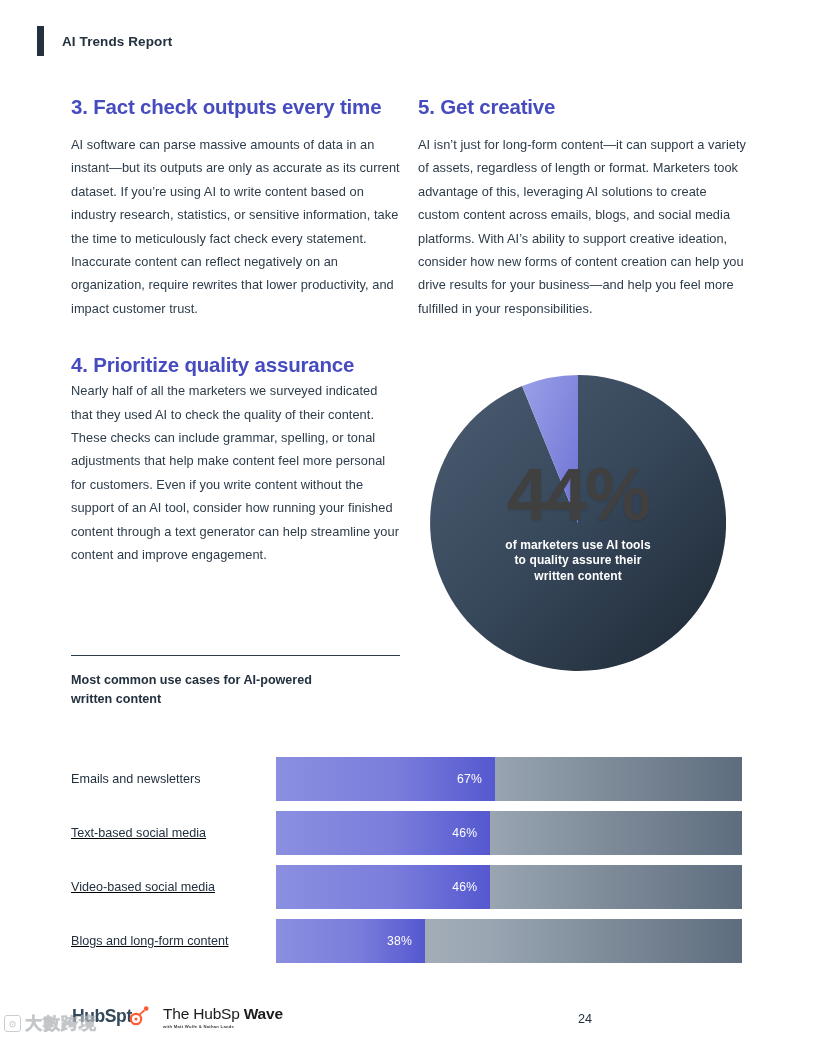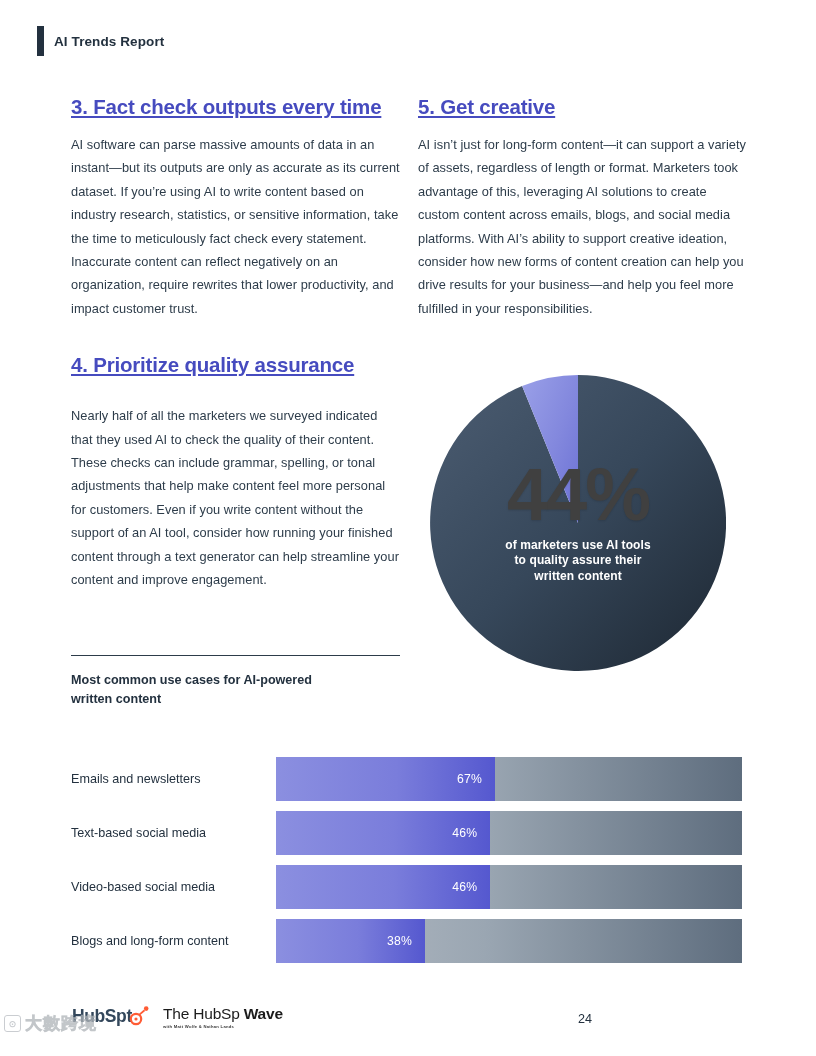--- a/index.html
+++ b/index.html
@@ -17,21 +17,21 @@
     background: #ffffff;
   }
 
   
   .header {
     position: absolute;
     left: 37px;
     top: 26px;
     display: flex;
     align-items: center;
-    gap: 10px;
+    gap: 18px;
   }
   .header-accent {
     width: 7px;
     height: 30px;
     background: #23313f;
   }
   .header-title {
     font-size: 13.5px;
     font-weight: bold;
     color: #23313f;
@@ -52,23 +52,22 @@
     width: 330px;
   }
 
   h2.section-head {
     color: #464bbf;
     font-size: 20.5px;
     font-weight: bold;
     line-height: 1.12;
     letter-spacing: -0.2px;
     margin-bottom: 14px;
-    text-decoration: underline;
-  }
-  h2.section-head.tight { margin-bottom: 27px; }
+  }
+  h2.section-head.tight { margin-bottom: 2px; }
 
   p.body-copy {
     color: #2d3c4a;
     font-size: 12.8px;
     line-height: 1.83;
     letter-spacing: .05px;
   }
 
   .block-4 { margin-top: 34px; }
 
@@ -138,21 +137,21 @@
     top: 752px;
     width: 675px;
   }
   .bar-row {
     position: relative;
     height: 54px;
     margin-bottom: 0;
     display: flex;
     align-items: center;
   }
-  .bar-row + .bar-row { margin-top: 0; }
+  .bar-row + .bar-row { margin-top: 0; text-decoration: underline; }
   .bar-label {
     width: 205px;
     color: #23313f;
     font-size: 12.6px;
     line-height: 1.3;
     padding-right: 10px;
   }
   .bar-track {
     position: relative;
     width: 466px;

